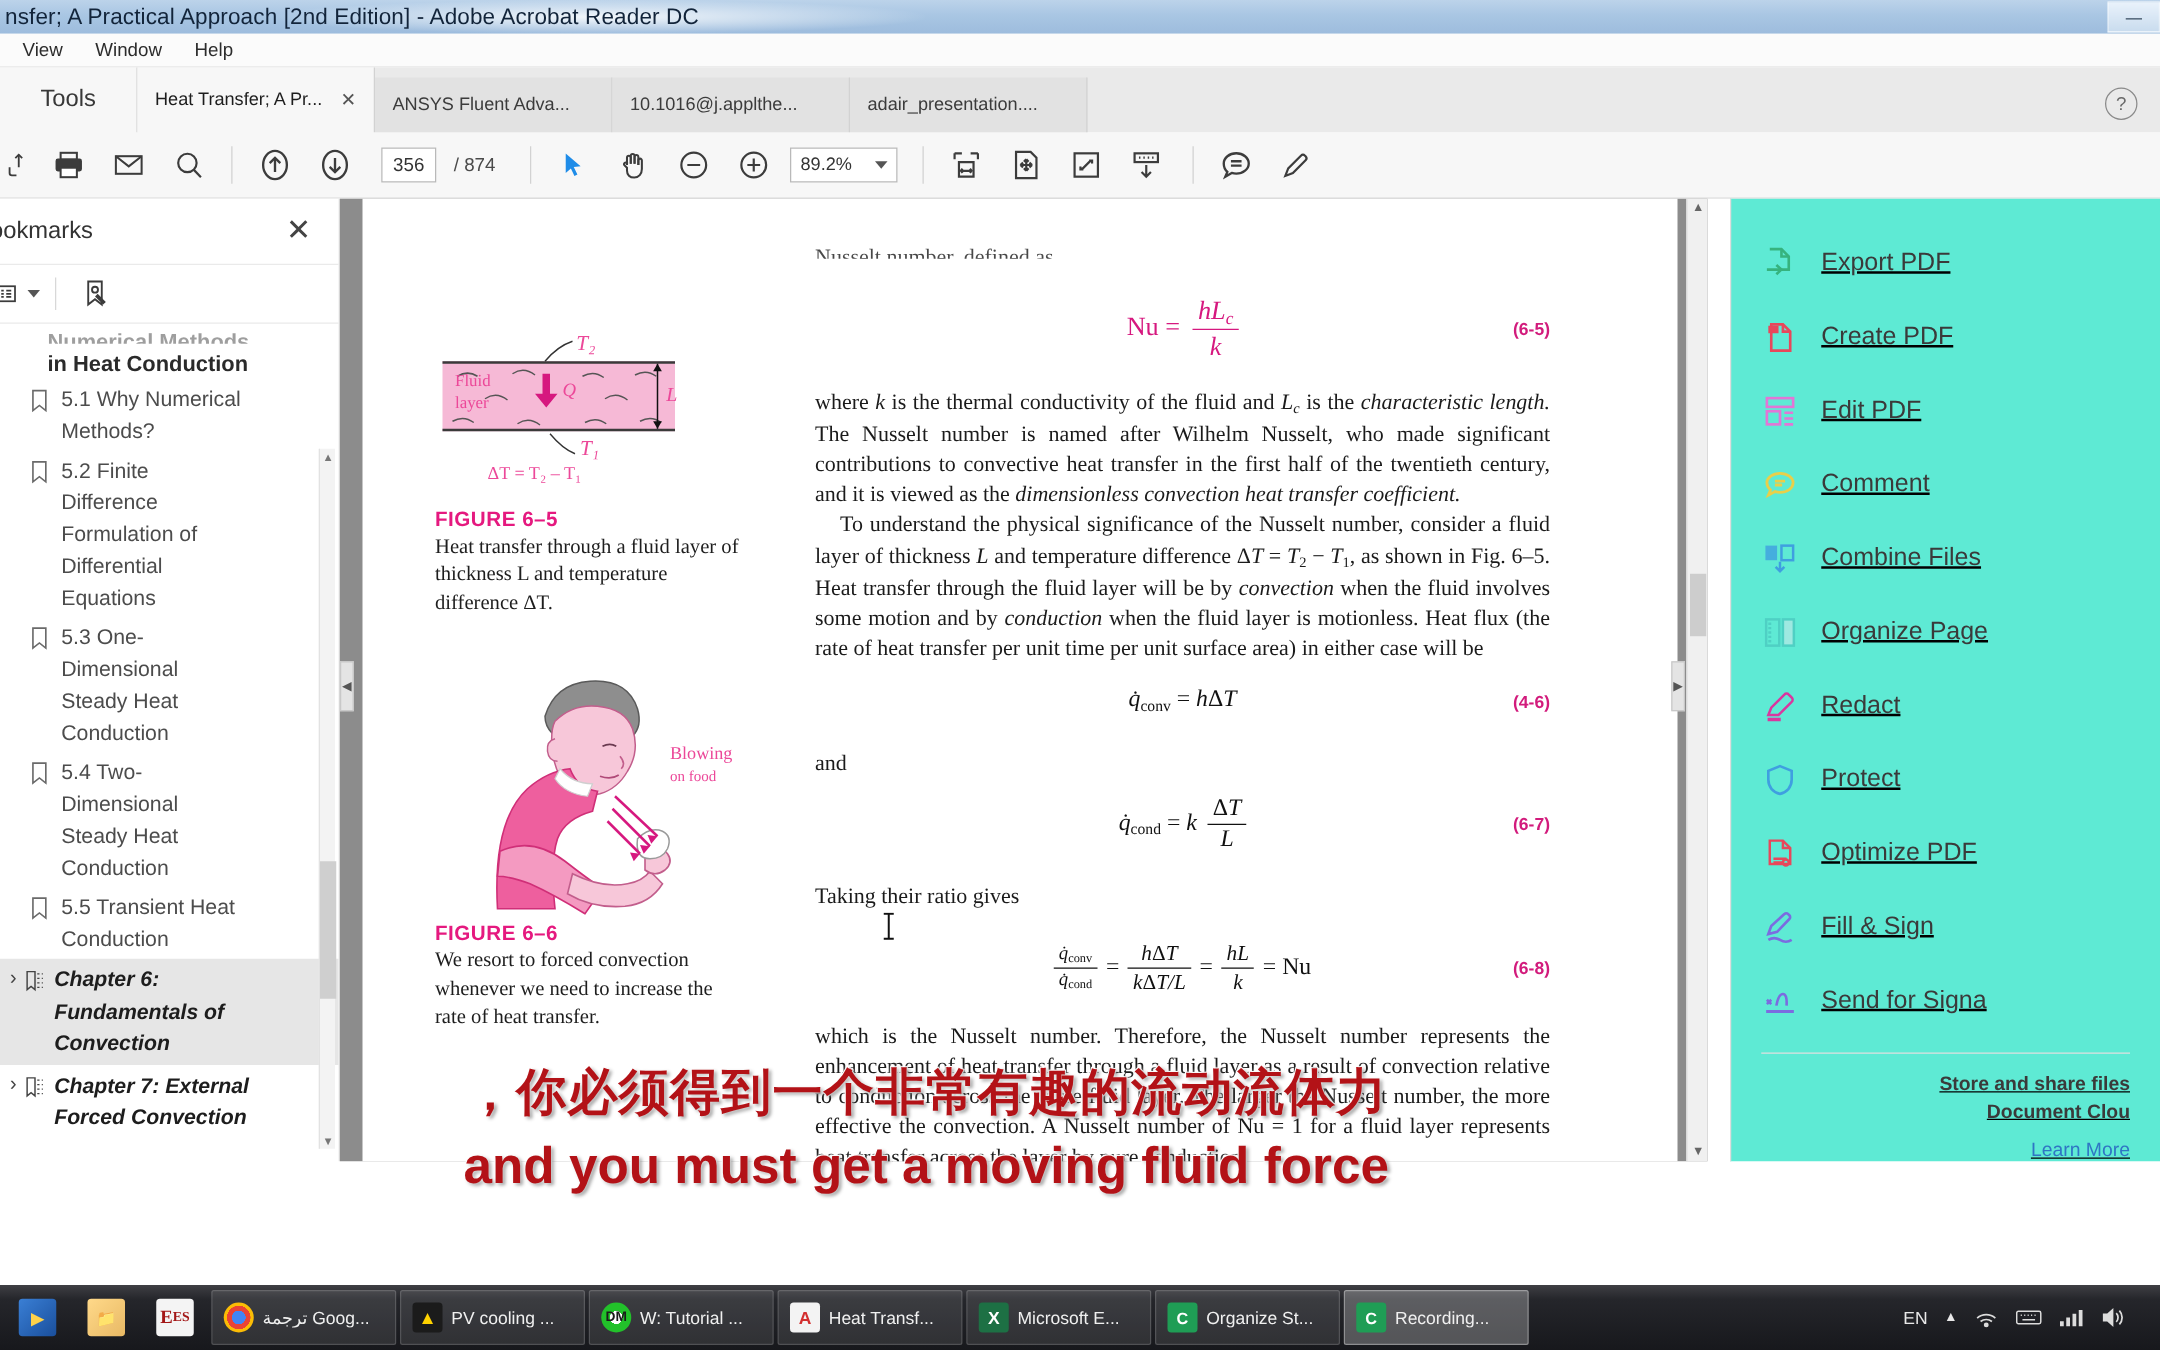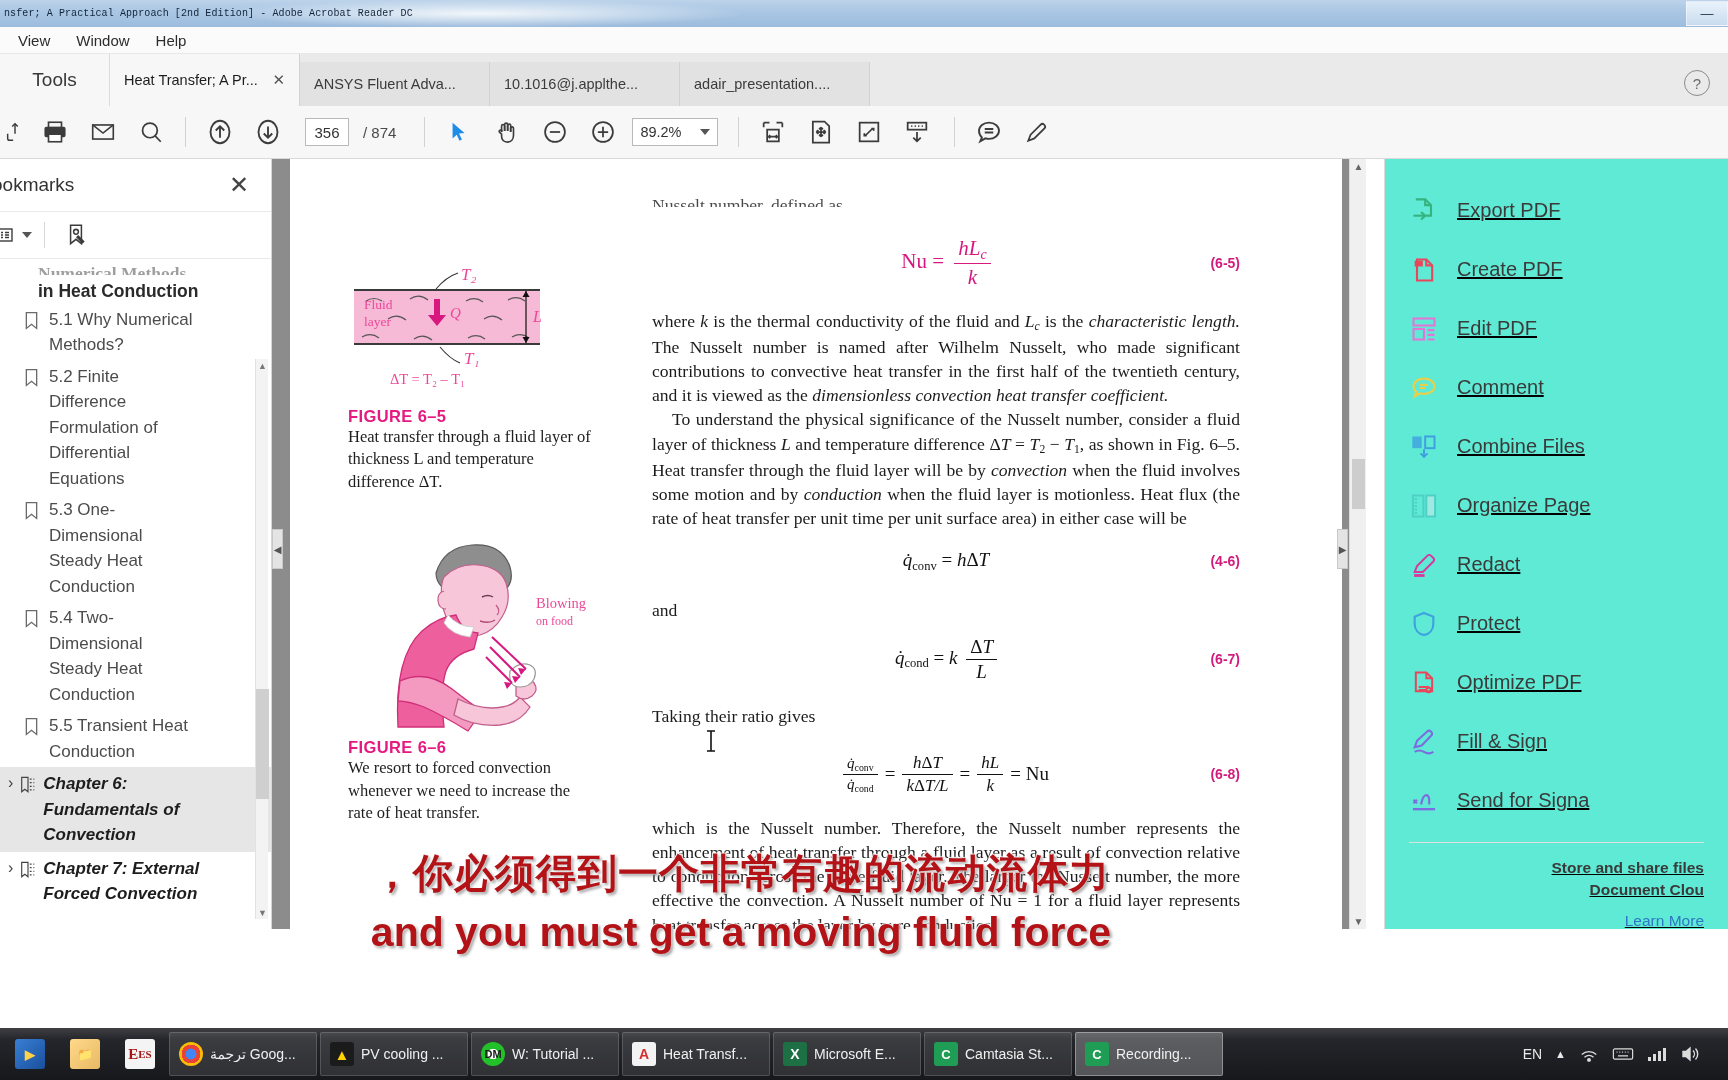--- a/index.html
+++ b/index.html
@@ -15,22 +15,22 @@
     position: absolute; top: 0; left: 0; width: 1728px; height: 27px;
     background: linear-gradient(180deg,#bcd3ea 0%, #a9c6e3 45%, #9dbcdd 100%);
     display: flex; align-items: center;
   }
   .titlebar-glow {
     position:absolute; left:220px; top:0; width:520px; height:27px;
     background: radial-gradient(ellipse at center, rgba(255,255,255,.85), rgba(255,255,255,0) 72%);
     pointer-events:none;
   }
   .titlebar-text {
-    position: relative; font-size: 10px; color: #12243a; padding-left: 4px;
-    white-space: nowrap; letter-spacing:.1px;font-family:Liberation Mono, monospace;
+    position: relative; font-size: 18px; color: #12243a; padding-left: 4px;
+    white-space: nowrap; letter-spacing:.1px;
   }
   .win-btns { position:absolute; right:0; top:0; display:flex; height:27px; }
   .win-btn { width:42px; height:25px; margin-top:1px; display:flex; align-items:center;
              justify-content:center; font-size:13px; color:#20354a;
              border:1px solid rgba(255,255,255,.45);
              background: linear-gradient(180deg,#e9f2fb,#c9dcee); }
 
   
   .menubar {
     position:absolute; top:27px; left:0; width:1728px; height:27px;
@@ -383,21 +383,21 @@
         <div class="bm-tool">
           <svg width="26" height="26" viewBox="0 0 24 24" fill="none" stroke="#3c3c3c" stroke-width="1.4">
             <path d="M7 3h10v17l-5-4-5 4z"></path>
               <circle cx="12" cy="9" r="2.2"></circle>
             <path d="M14 13l5 5-1 1-5-5z" fill="#3c3c3c"></path>
           </svg>
         </div>
       </div>
 
       <div class="bm-list">
-        <div class="bm-grouphead clipped" style="opacity:.45; height:14px; overflow:hidden;font-family:Liberation Serif, serif;">Numerical Methods</div>
+        <div class="bm-grouphead clipped" style="opacity:.45; height:14px; overflow:hidden;">Numerical Methods</div>
         <div class="bm-grouphead">in Heat Conduction</div>
 
         <div class="bm-row">
           <span class="bm-ico">
             <svg width="15" height="19" viewBox="0 0 16 20" fill="none" stroke="#6a6a6a" stroke-width="1.4">
                 <path d="M2.5 1.5h11v17l-5.5-4.4-5.5 4.4z"></path>
               </svg>
           </span>
           <span class="bm-txt">5.1 Why Numerical Methods?</span>
         </div>
@@ -797,21 +797,21 @@
     <div class="tb-app">
       <span class="icon-sq" style="background:#f3f3f3; color:#d32f2f; width:24px;height:24px;flex:0 0 24px; font-size:14px;">A</span>
       <span class="t">Heat Transf...</span>
     </div>
     <div class="tb-app">
       <span class="icon-sq" style="background:#1d7044; color:#ffffff; width:24px;height:24px;flex:0 0 24px; font-size:14px;">X</span>
       <span class="t">Microsoft E...</span>
     </div>
     <div class="tb-app">
       <span class="icon-sq" style="background:#1f9d55; color:#ffffff; width:24px;height:24px;flex:0 0 24px; font-size:13px;">C</span>
-      <span class="t">Camtasia St...</span>
+      <span class="t">Organize St...</span>
     </div>
     <div class="tb-app hl">
       <span class="icon-sq" style="background:#1f9d55; color:#ffffff; width:24px;height:24px;flex:0 0 24px; font-size:13px;">C</span>
       <span class="t">Recording...</span>
     </div>
 
     <div class="tray">
       <span>EN</span>
       <span style="font-size:11px;">▲</span>
       <span class="tray-ico">

